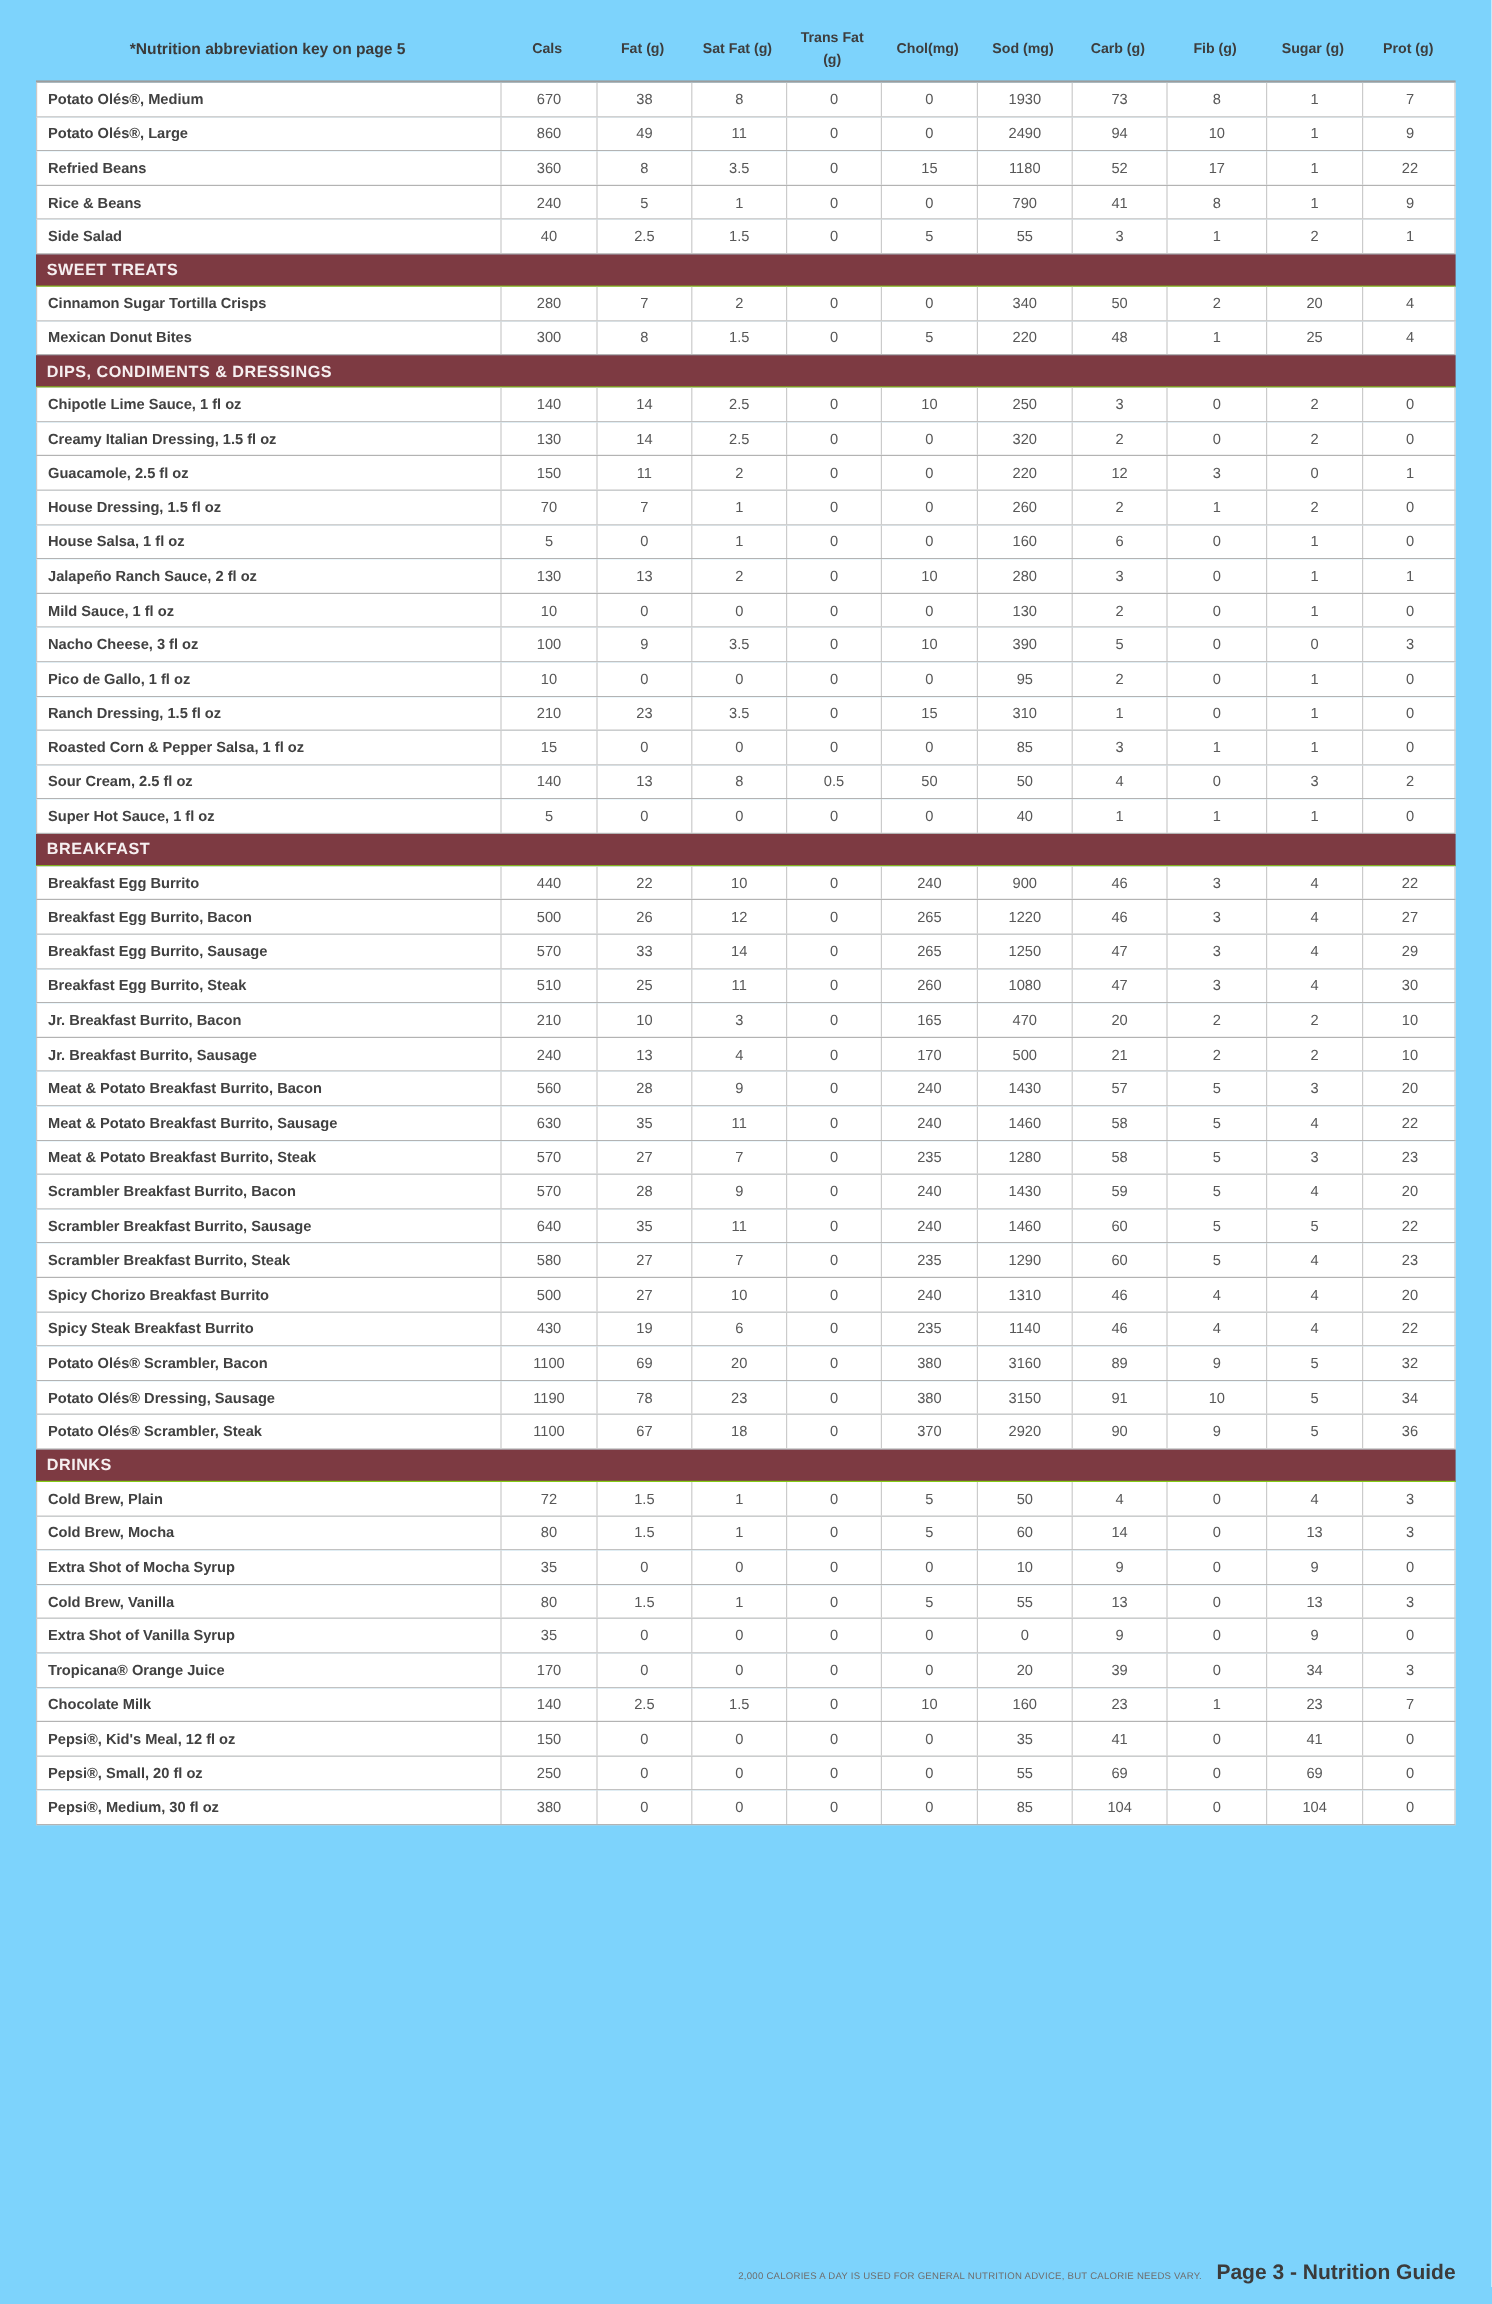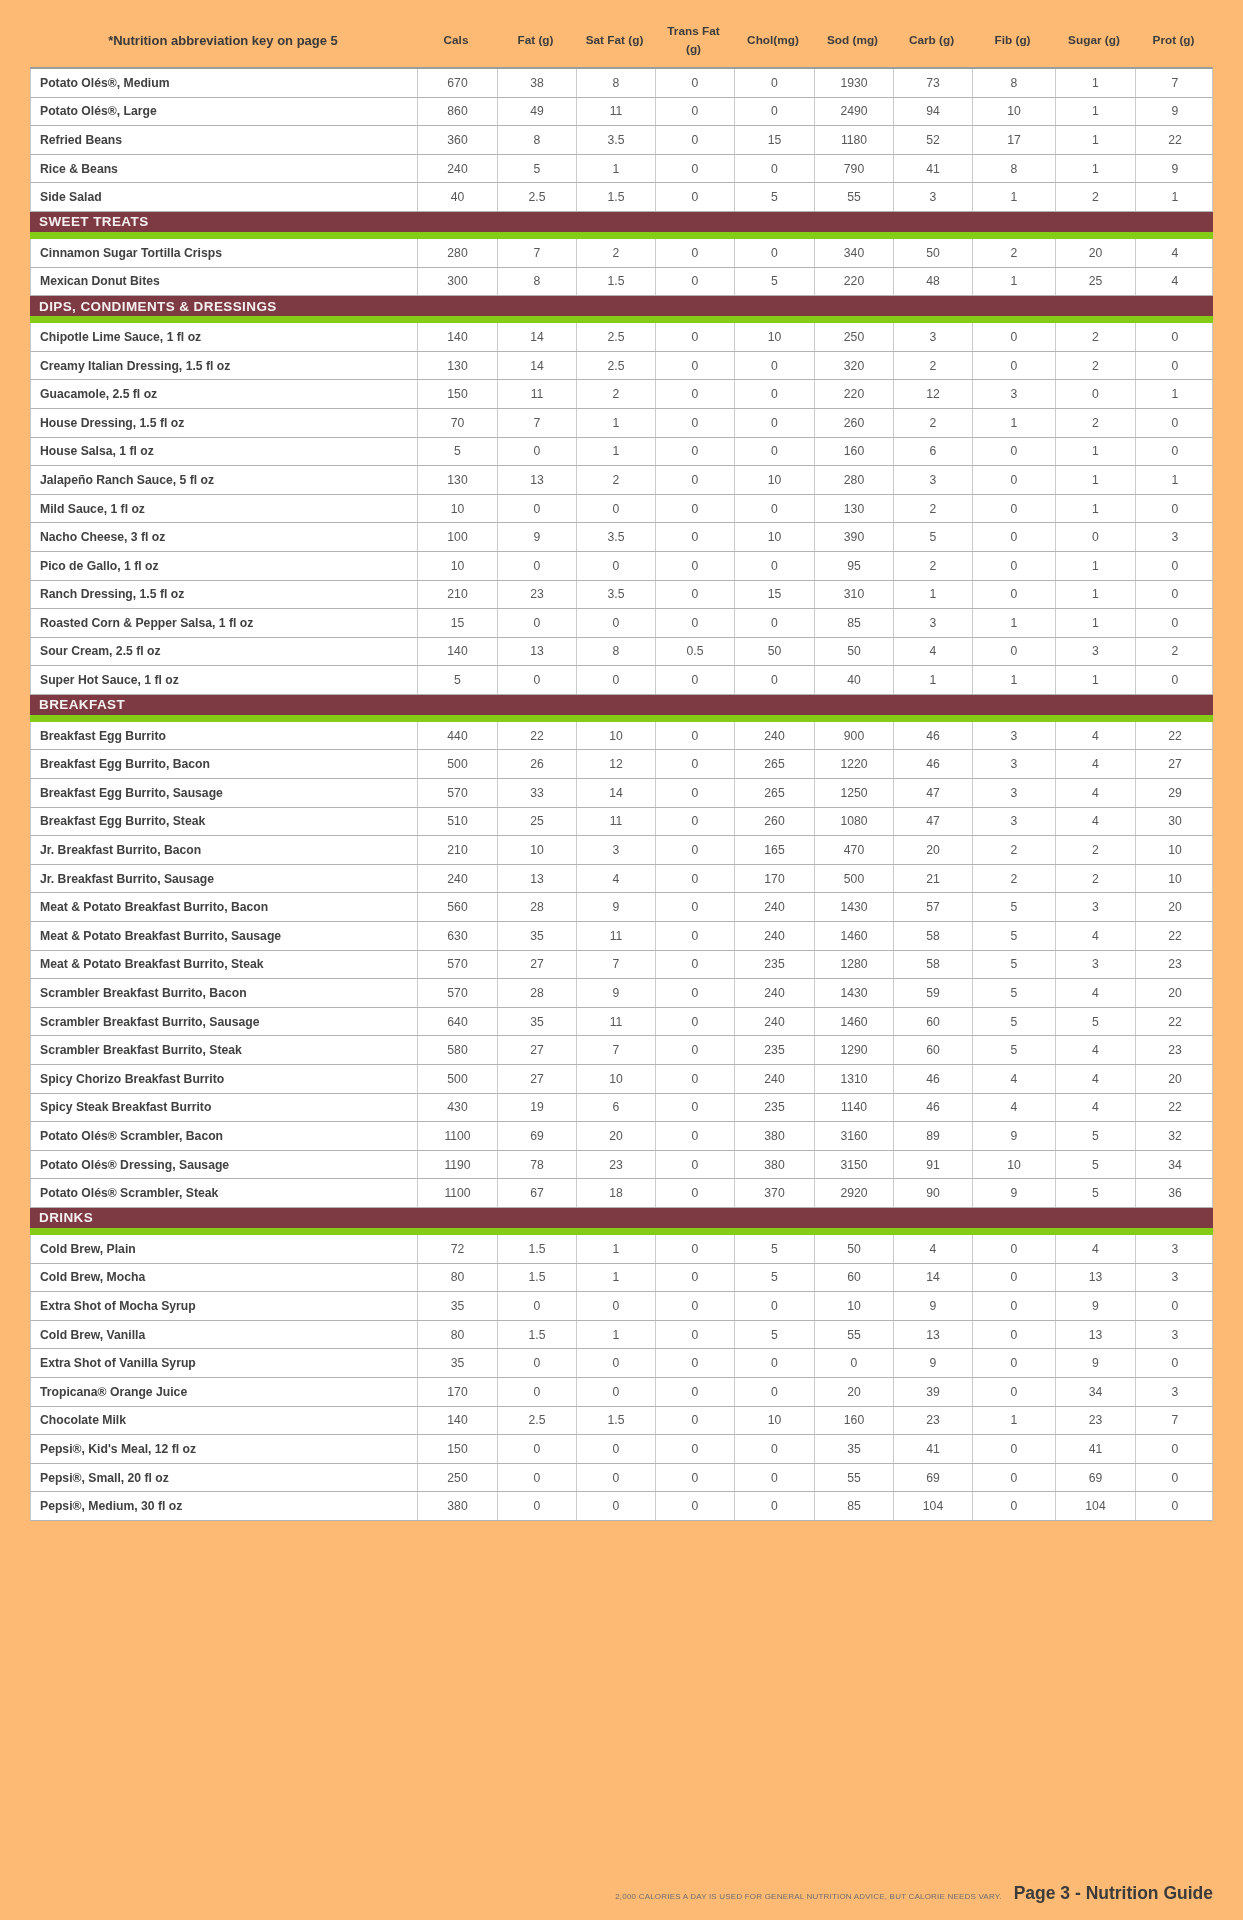--- a/index.html
+++ b/index.html
@@ -1,17 +1,17 @@
 <!DOCTYPE html>
 <html><head>
 <meta charset="utf-8">
 <style>
   html,body { margin:0; padding:0; background:#ffffff; }
   .page {
-    position:relative; width:1243px; height:1920px; background:#fdba74;
+    position:relative; width:1243px; height:1920px; background:#7dd3fc;
     font-family:"Liberation Sans", sans-serif; overflow:hidden;
   }
   .table-wrap { position:absolute; left:30px; top:18px; width:1183px; }
   .grid-row { display:grid; grid-template-columns:386px 80px 79px 79px 79px 80px 79px 79px 83px 80px 79px; }
 
   
   .thead { min-height:46px; align-items:center; padding-bottom:3px; }
   .thead .hcell {
     display:flex; align-items:center; justify-content:center; text-align:center;
     font-size:11.8px; font-weight:700; color:#3d3d3d; line-height:1.5; padding:0 6px;
@@ -28,21 +28,21 @@
   .item-row .cell { display:flex; align-items:center; box-sizing:border-box; }
   .item-row .cell + .cell { border-left:1px solid #cbcbcb; }
   .name-cell {
     padding-left:9px; font-size:12.2px; font-weight:600; color:#414141; white-space:nowrap;
   }
   .num-cell { justify-content:center; font-size:12.2px; font-weight:400; color:#585858; }
 
   .section-band {
     height:27px; display:flex; align-items:center; padding-left:9px;
     color:#f6eff0; font-size:13.5px; font-weight:600; letter-spacing:0.4px;
-    border-bottom:7px solid #84cc16; box-sizing:border-box;text-align:right;
+    border-bottom:1px solid #84cc16; box-sizing:border-box;text-align:right;
   }
 
   
   .footer {
     position:absolute; right:30px; top:1883px;
     display:flex; align-items:baseline; gap:12px; white-space:nowrap;
   }
   .footer .disclaimer { font-size:8px; color:#6e6e6e; letter-spacing:0.2px; }
   .footer .page-label { font-size:17.5px; font-weight:700; color:#3b3b3b; }
 </style>
@@ -219,21 +219,21 @@
           <div class="cell num-cell">1</div>
           <div class="cell num-cell">0</div>
           <div class="cell num-cell">0</div>
           <div class="cell num-cell">160</div>
           <div class="cell num-cell">6</div>
           <div class="cell num-cell">0</div>
           <div class="cell num-cell">1</div>
           <div class="cell num-cell">0</div>
         </div>
         <div class="item-row grid-row">
-          <div class="cell name-cell">Jalapeño Ranch Sauce, 5 fl oz</div>
+          <div class="cell name-cell">Jalapeño Ranch Sauce, 2 fl oz</div>
           <div class="cell num-cell">130</div>
           <div class="cell num-cell">13</div>
           <div class="cell num-cell">2</div>
           <div class="cell num-cell">0</div>
           <div class="cell num-cell">10</div>
           <div class="cell num-cell">280</div>
           <div class="cell num-cell">3</div>
           <div class="cell num-cell">0</div>
           <div class="cell num-cell">1</div>
           <div class="cell num-cell">1</div>

